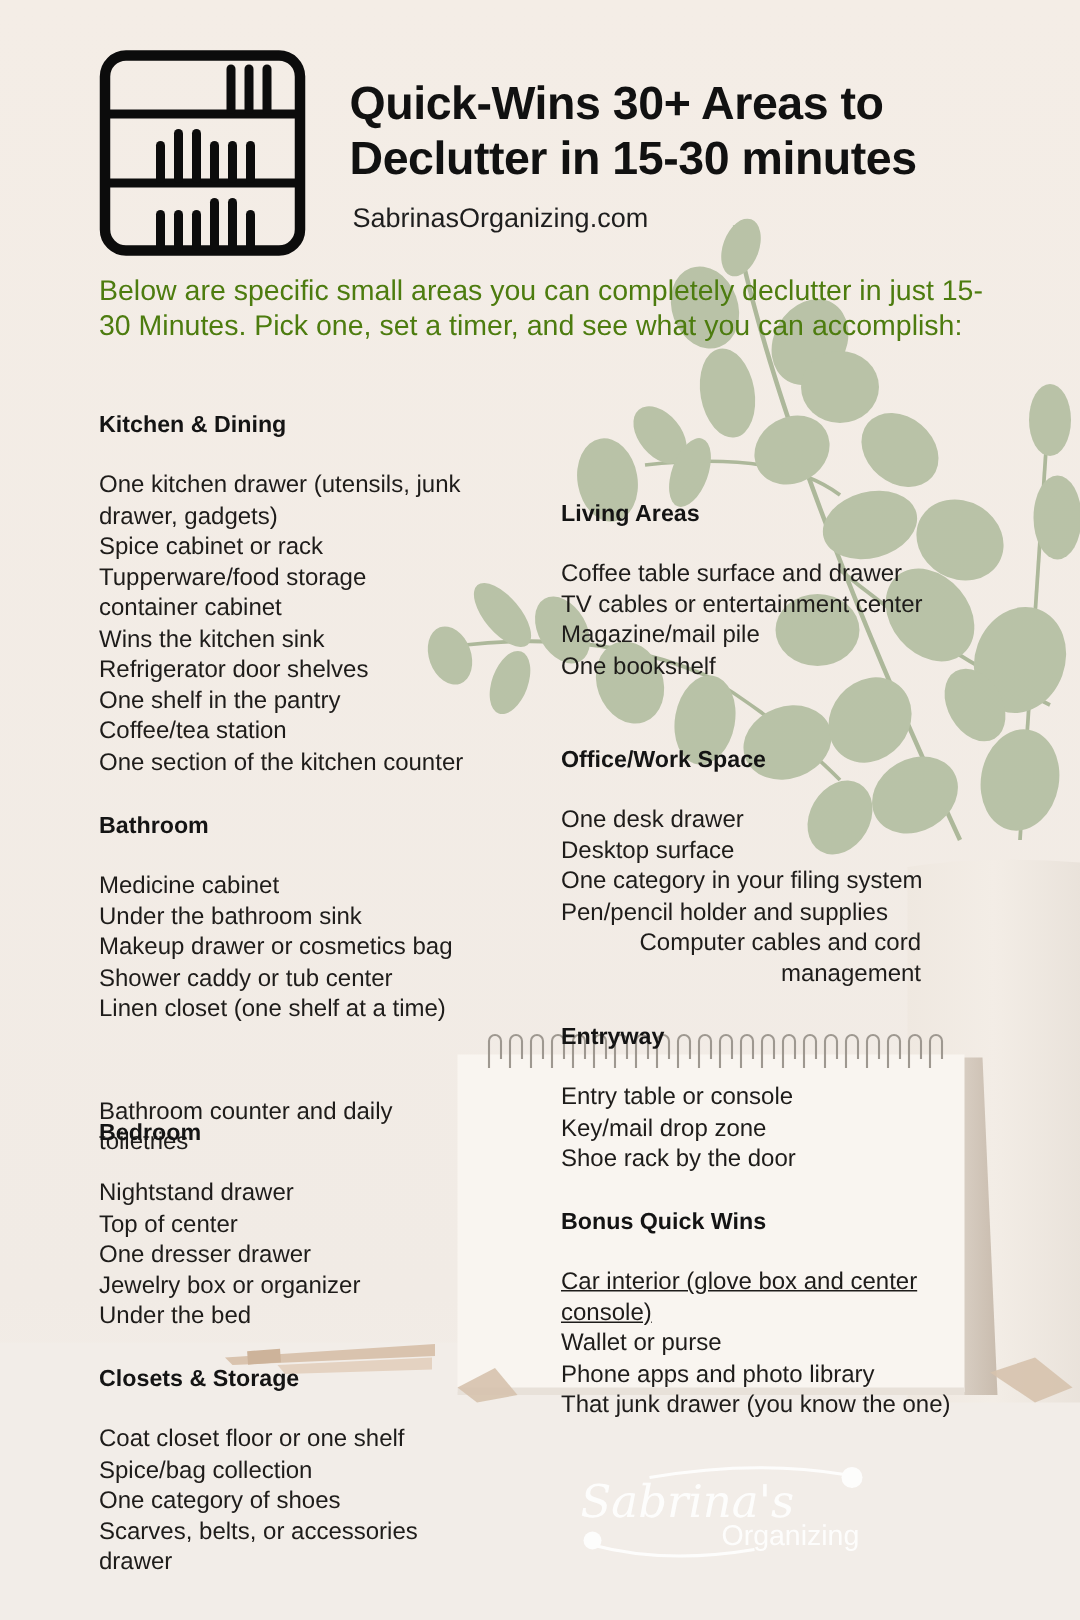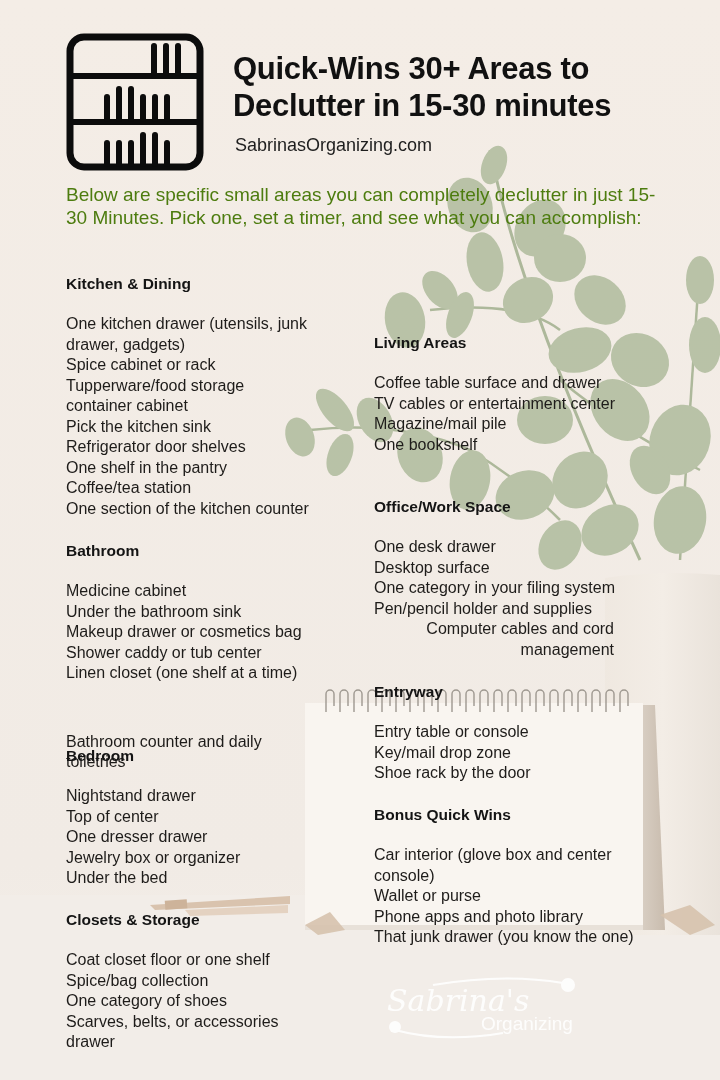--- a/index.html
+++ b/index.html
@@ -180,21 +180,21 @@
 <div class="layer site">SabrinasOrganizing.com</div>
 
 <div class="layer intro">Below are specific small areas you can completely declutter in just 15-30 Minutes. Pick one, set a timer, and see what you can accomplish:</div>
 
 <div class="section col-left" style="top:274px;">
   <h3>Kitchen &amp; Dining</h3>
   <ul>
     <li style="width:270px;">One kitchen drawer (utensils, junk drawer, gadgets)</li>
     <li>Spice cabinet or rack</li>
     <li style="width:220px;">Tupperware/food storage container cabinet</li>
-    <li>Pick the kitchen sink</li>
+    <li>Wins the kitchen sink</li>
     <li>Refrigerator door shelves</li>
     <li>One shelf in the pantry</li>
     <li>Coffee/tea station</li>
     <li>One section of the kitchen counter</li>
   </ul>
 </div>
 
 <div class="section col-left" style="top:541px;">
   <h3>Bathroom</h3>
   <ul>
@@ -254,21 +254,21 @@
   <ul>
     <li>Entry table or console</li>
     <li>Key/mail drop zone</li>
     <li>Shoe rack by the door</li>
   </ul>
 </div>
 
 <div class="section col-right" style="top:805px;">
   <h3>Bonus Quick Wins</h3>
   <ul>
-    <li style="width:270px;">Car interior (glove box and center console)</li>
+    <li style="width:270px;text-decoration:underline;">Car interior (glove box and center console)</li>
     <li>Wallet or purse</li>
     <li>Phone apps and photo library</li>
     <li style="white-space:nowrap;">That junk drawer (you know the one)</li>
   </ul>
 </div>
 
 <div class="layer watermark">
   <svg viewBox="0 0 200 65" width="200" height="65" xmlns="http://www.w3.org/2000/svg">
     <path d="M50 10 Q120 -2 180 8" stroke="#ffffff" stroke-width="2" fill="none"></path>
     <circle cx="185" cy="10" r="7" fill="#ffffff"></circle>

